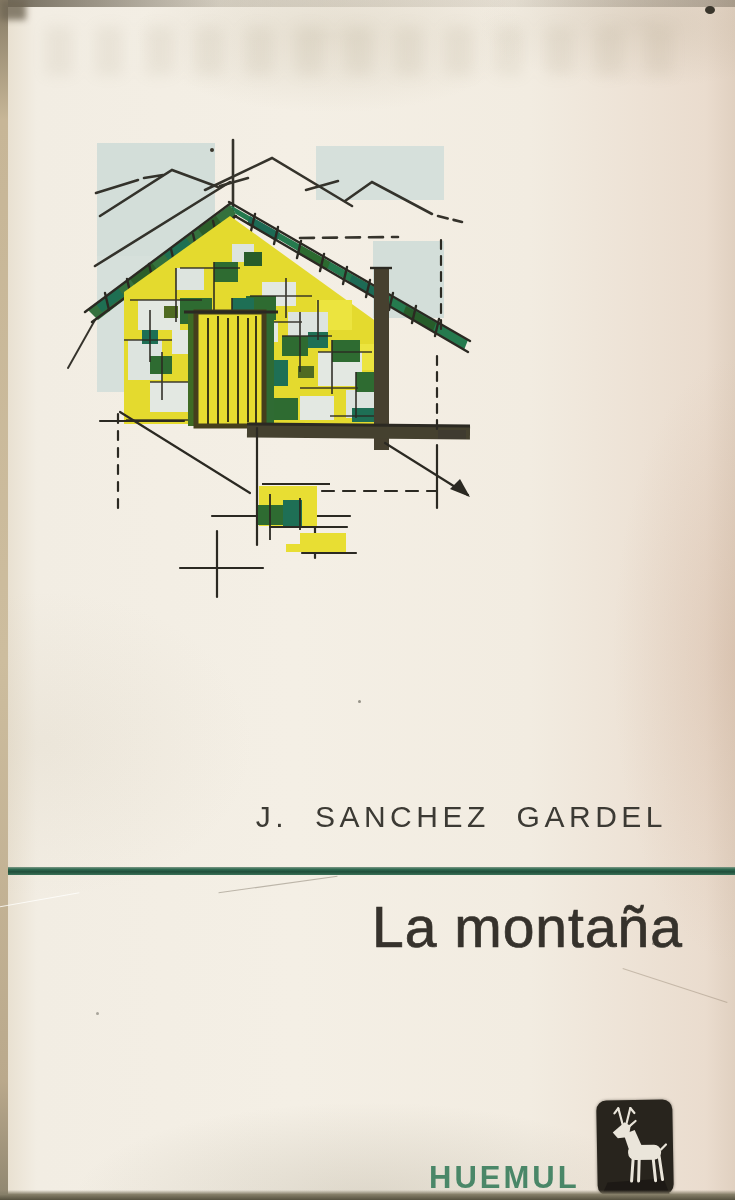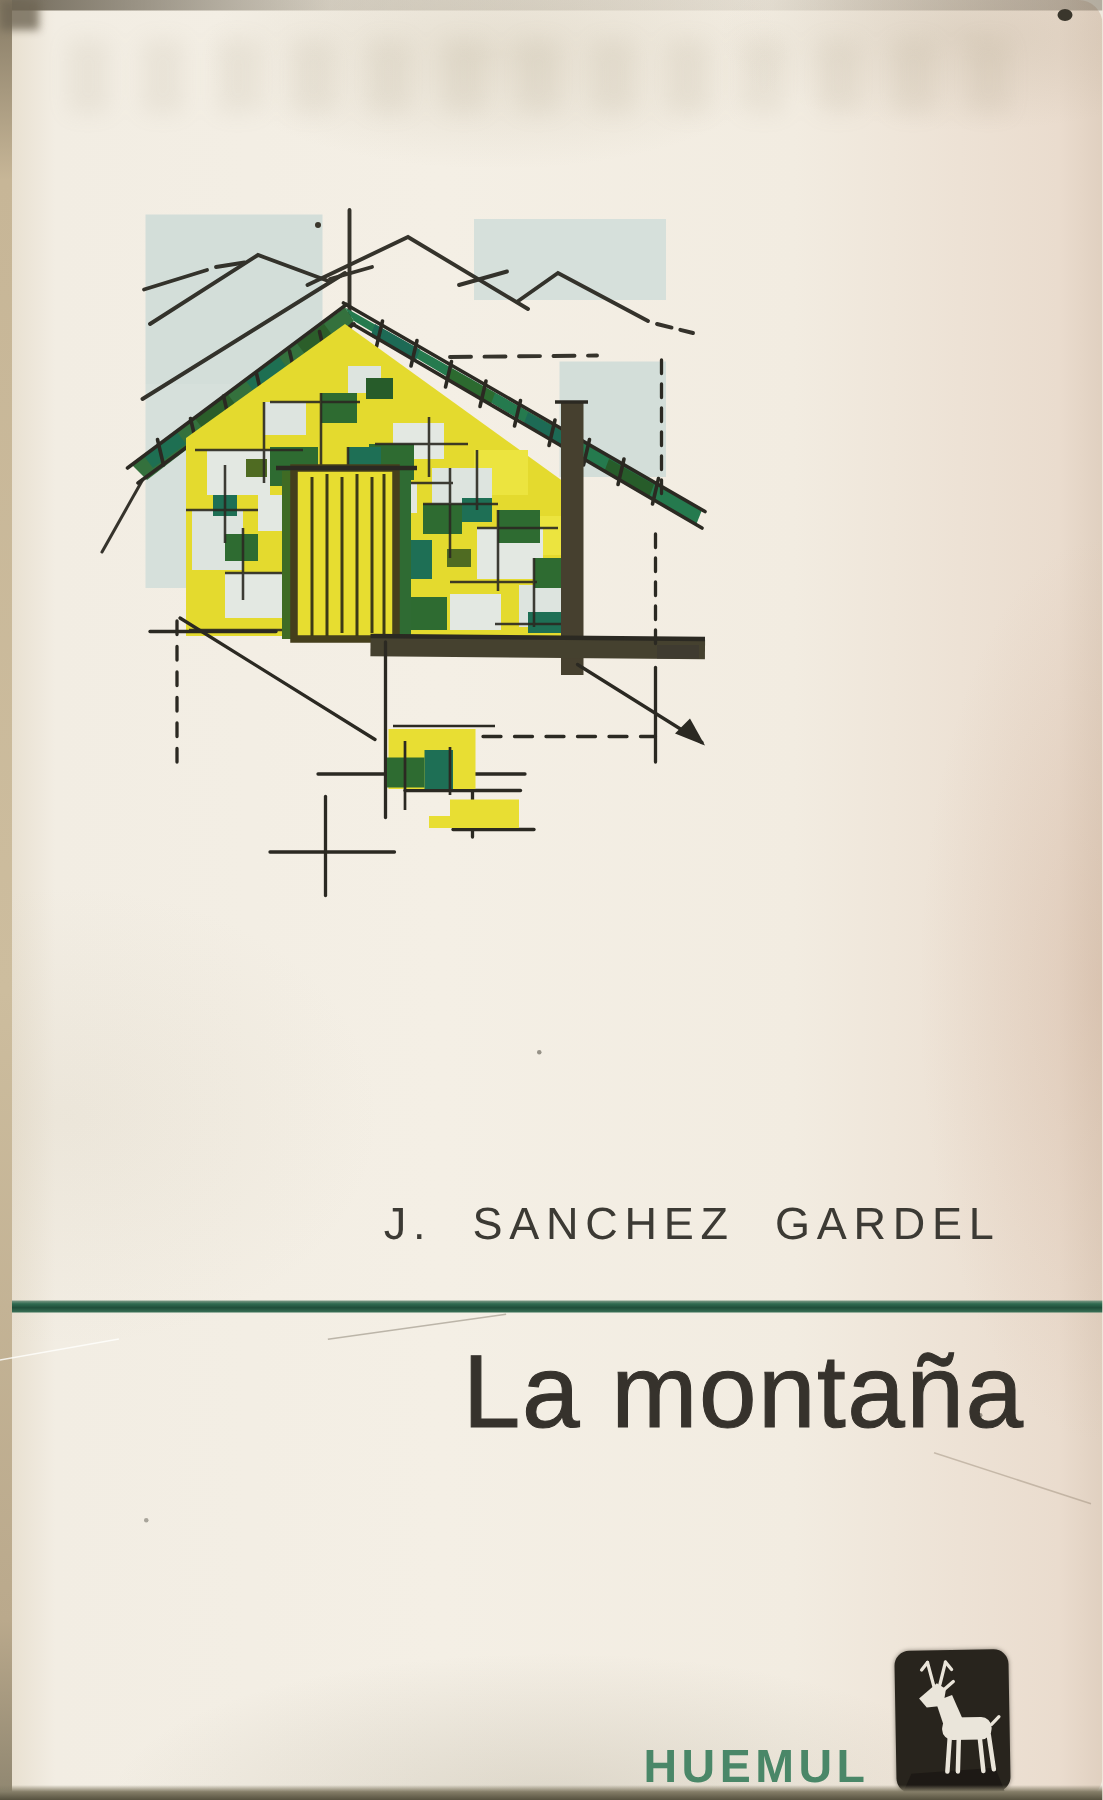--- a/index.html
+++ b/index.html
@@ -11,21 +11,20 @@
   .cover{
     position:absolute;inset:0;
     background-color:#f1ece2;
     background-image:
       radial-gradient(ellipse 280px 110px at 45% 3%, rgba(167,152,120,.20), transparent 70%),
       radial-gradient(ellipse 170px 420px at 100% 55%, rgba(200,165,140,.30), transparent 72%),
       radial-gradient(ellipse 300px 220px at 6% 62%, rgba(180,165,135,.10), transparent 70%),
       radial-gradient(ellipse 420px 140px at 50% 100%, rgba(140,130,105,.22), transparent 70%),
       radial-gradient(ellipse 240px 90px at 88% 2%, rgba(150,135,105,.18), transparent 70%),
       linear-gradient(90deg,#e6ddcc 0%,#f2ede3 5%,#f4efe5 40%,#f2ece1 72%,#eadcce 96%,#e0d0c0 100%);
-    border-radius: 16px;
   }
   
   .edge-left{position:absolute;left:0;top:0;bottom:0;width:8px;
     background:linear-gradient(180deg,#857a65 0%,#c7b697 10%,#cdbd9e 55%,#baa98c 90%,#8f8670 100%);}
   .edge-bottom{position:absolute;left:0;right:0;bottom:0;height:10px;
     background:linear-gradient(0deg,#56513f 0%,#857e68 55%,rgba(133,126,104,0) 100%);}
   .edge-top{position:absolute;left:0;right:0;top:0;height:7px;
     background:linear-gradient(90deg,rgba(90,82,66,.85),rgba(120,110,90,.25) 30%,rgba(120,110,90,.12) 70%,rgba(90,82,66,.4));}
   .corner-tl{position:absolute;left:0;top:0;width:26px;height:20px;background:#6f6654;filter:blur(3px);opacity:.8;}
   .speck{position:absolute;border-radius:50%;background:#3a362c;}
@@ -40,21 +39,21 @@
 
   .author{
     position:absolute;right:68px;top:800px;
     font-size:30px;letter-spacing:4.5px;word-spacing:14px;
     color:#3c3a34;white-space:nowrap;
   }
   .rule{position:absolute;left:0;right:0;top:867px;height:8px;
     background:linear-gradient(180deg,#7f9a87 0%,#2f6a50 28%,#1f4e3a 60%,#3b7258 100%);}
   .title{
     position:absolute;right:52px;top:890px;text-align:right;
-    font-size:69px;line-height:75px;color:#36322c;
+    font-size:57px;line-height:75px;color:#36322c;
     -webkit-text-stroke:0.7px #36322c;letter-spacing:1px;
   }
   .publisher{
     position:absolute;left:429px;top:1160px;
     font-size:31px;font-weight:bold;letter-spacing:3px;color:#4a8768;
   }
   .logo{
     position:absolute;left:597px;top:1100px;width:76px;height:95px;
     background:#28241d;border-radius:10px;transform:rotate(-1deg);
     box-shadow:0 0 3px rgba(60,55,45,.6);

